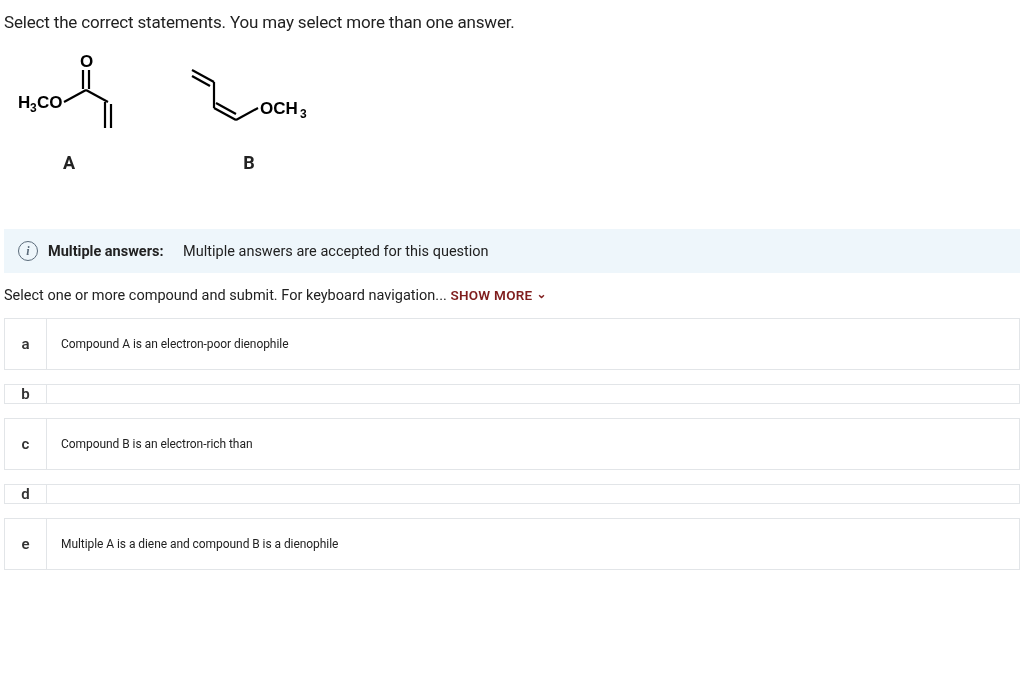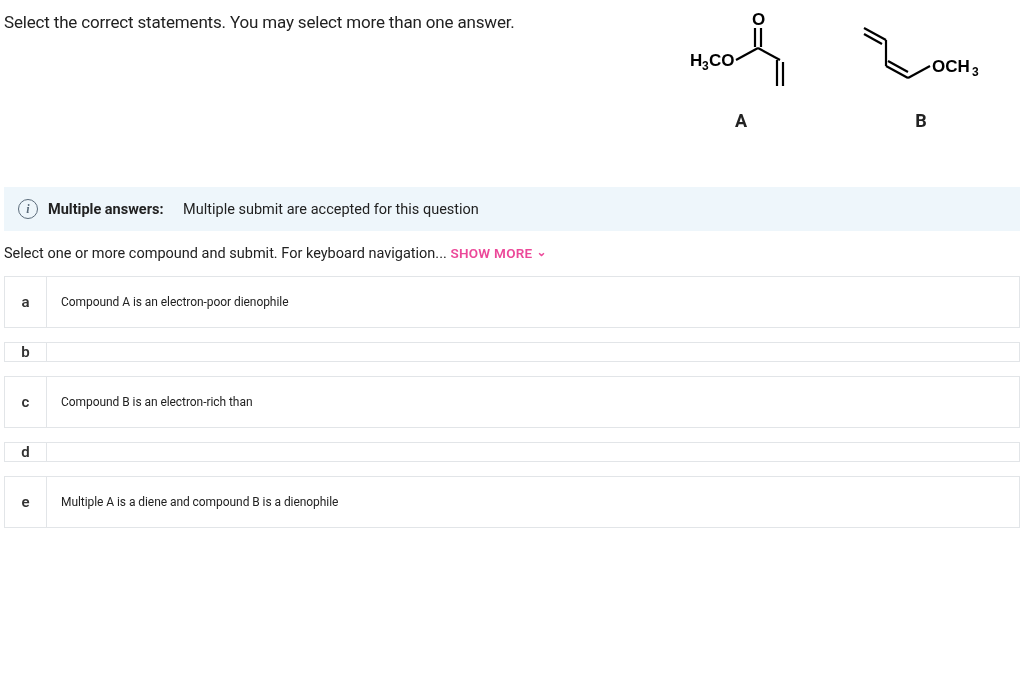--- a/index.html
+++ b/index.html
@@ -10,21 +10,21 @@
     background: #fff;
     padding: 8px 4px;
     width: 1024px;
   }
   .question {
     font-size: 17px;
     margin-bottom: 18px;
     padding-top: 4px;
     letter-spacing: -0.01em;
   }
-  .header-row { display: flex; align-items: flex-start; }
+  .header-row { display: flex; align-items: flex-start; flex-direction: column; }
   .header-row .question { flex: 1; }
   .structures {
     display: flex;
     gap: 40px;
     margin-right: 24px;
     margin-top: 4px;
   }
   .structure { text-align: center; }
   .structure svg { display: block; }
   .struct-label {
@@ -52,21 +52,21 @@
     font-style: italic;
     font-family: Georgia, serif;
     flex-shrink: 0;
   }
   .info-banner .bold { font-weight: 700; margin-right: 16px; }
   .instructions {
     font-size: 14.5px;
     margin: 14px 0 14px 0;
   }
   .show-more {
-    color: #ec4899;
+    color: #7f1d1d;
     font-weight: 600;
     font-size: 13.5px;
     letter-spacing: 0.02em;
     cursor: pointer;
     display: inline-flex;
     gap: 4px;
   }
   .chevron {
     display: inline-block;
     font-size: 12px;
@@ -129,21 +129,21 @@
       </svg>
       <div class="struct-label">B</div>
     </div>
   </div>
 </div>
 
 <div class="info-banner">
   <span class="info-icon">i</span>
   <span>
     <span class="bold">Multiple answers:</span>
-    <span>Multiple submit are accepted for this question</span>
+    <span>Multiple answers are accepted for this question</span>
   </span>
 </div>
 
 <div class="instructions">
   <span>Select one or more compound and submit. For keyboard navigation...</span>
   <span class="show-more">
     <span>SHOW MORE</span>
     <span class="chevron">⌄</span>
   </span>
 </div>

